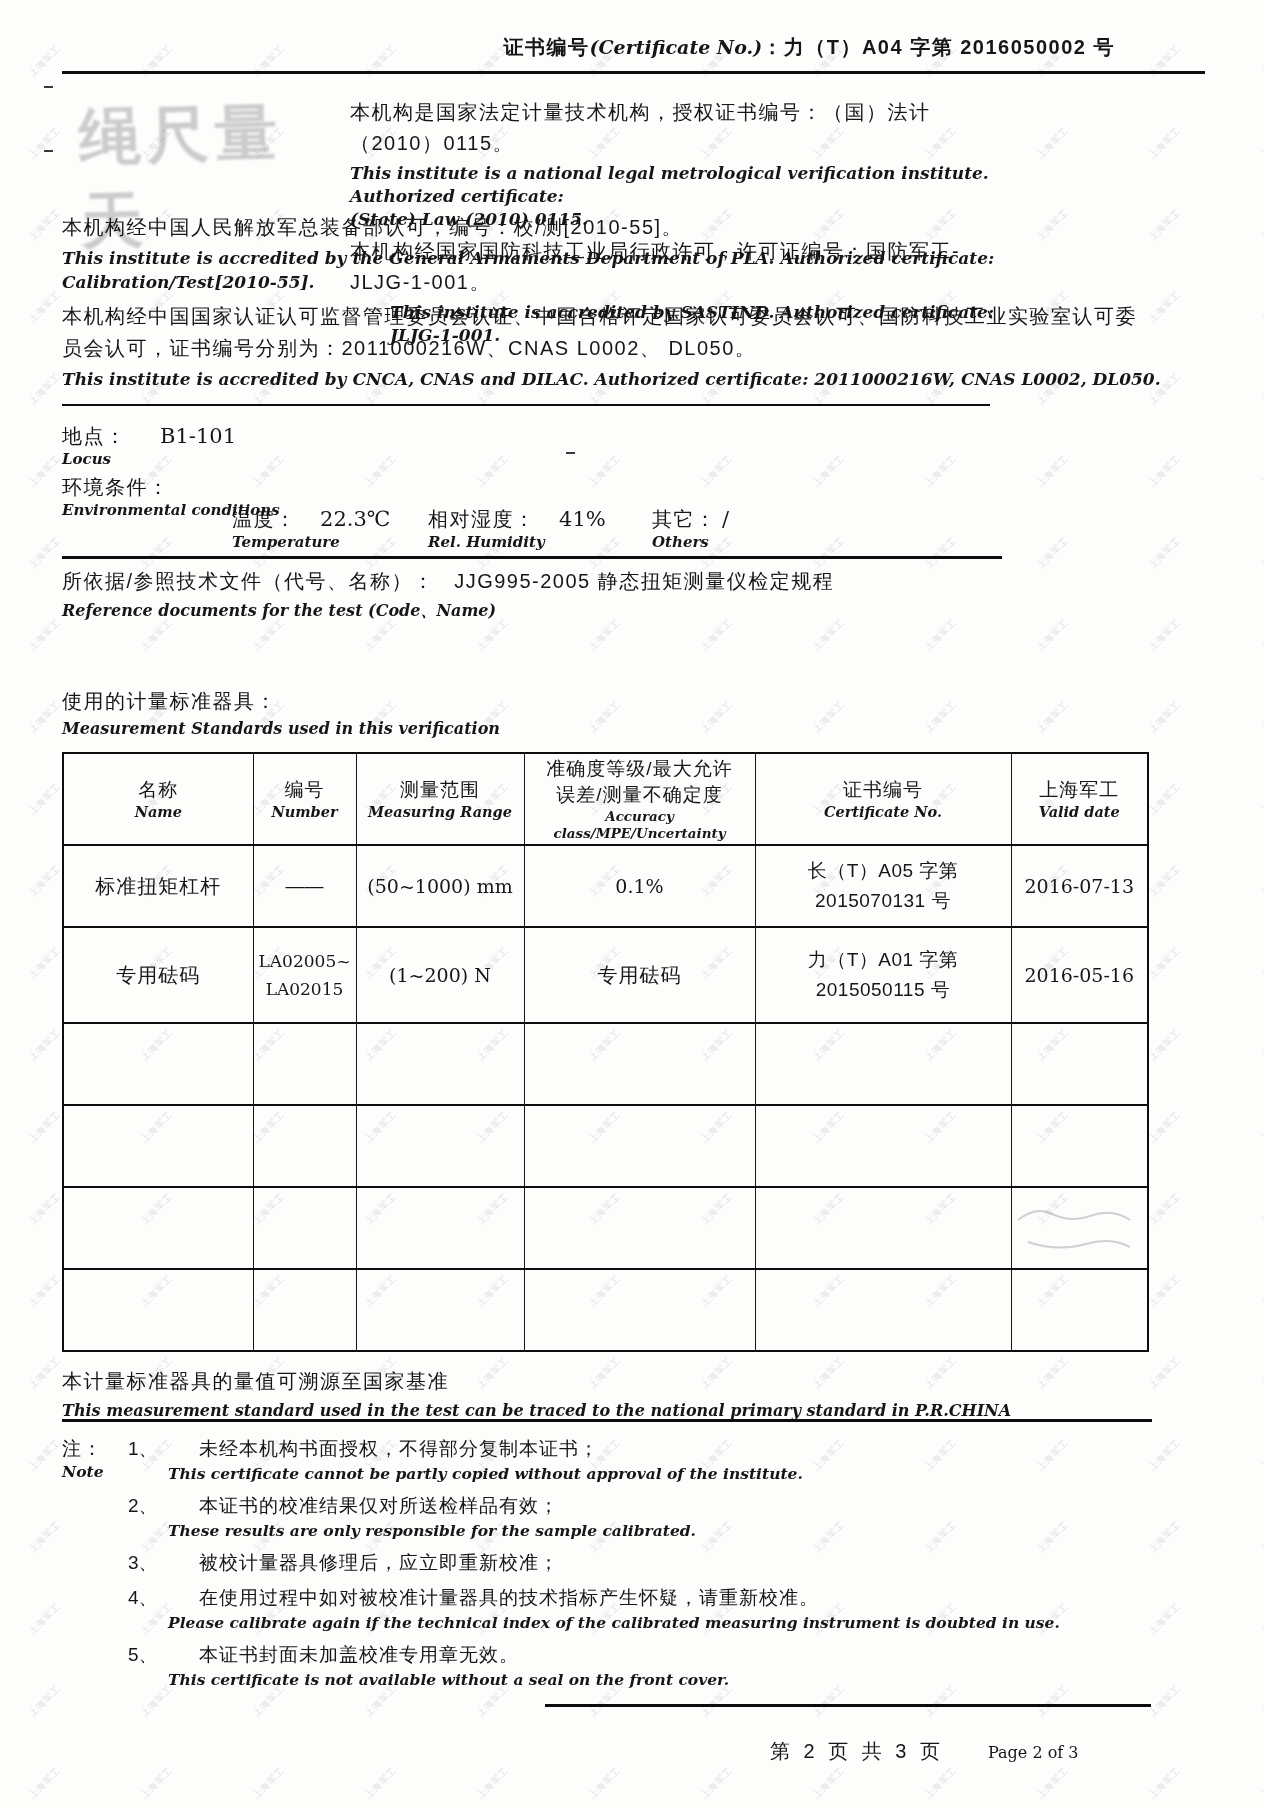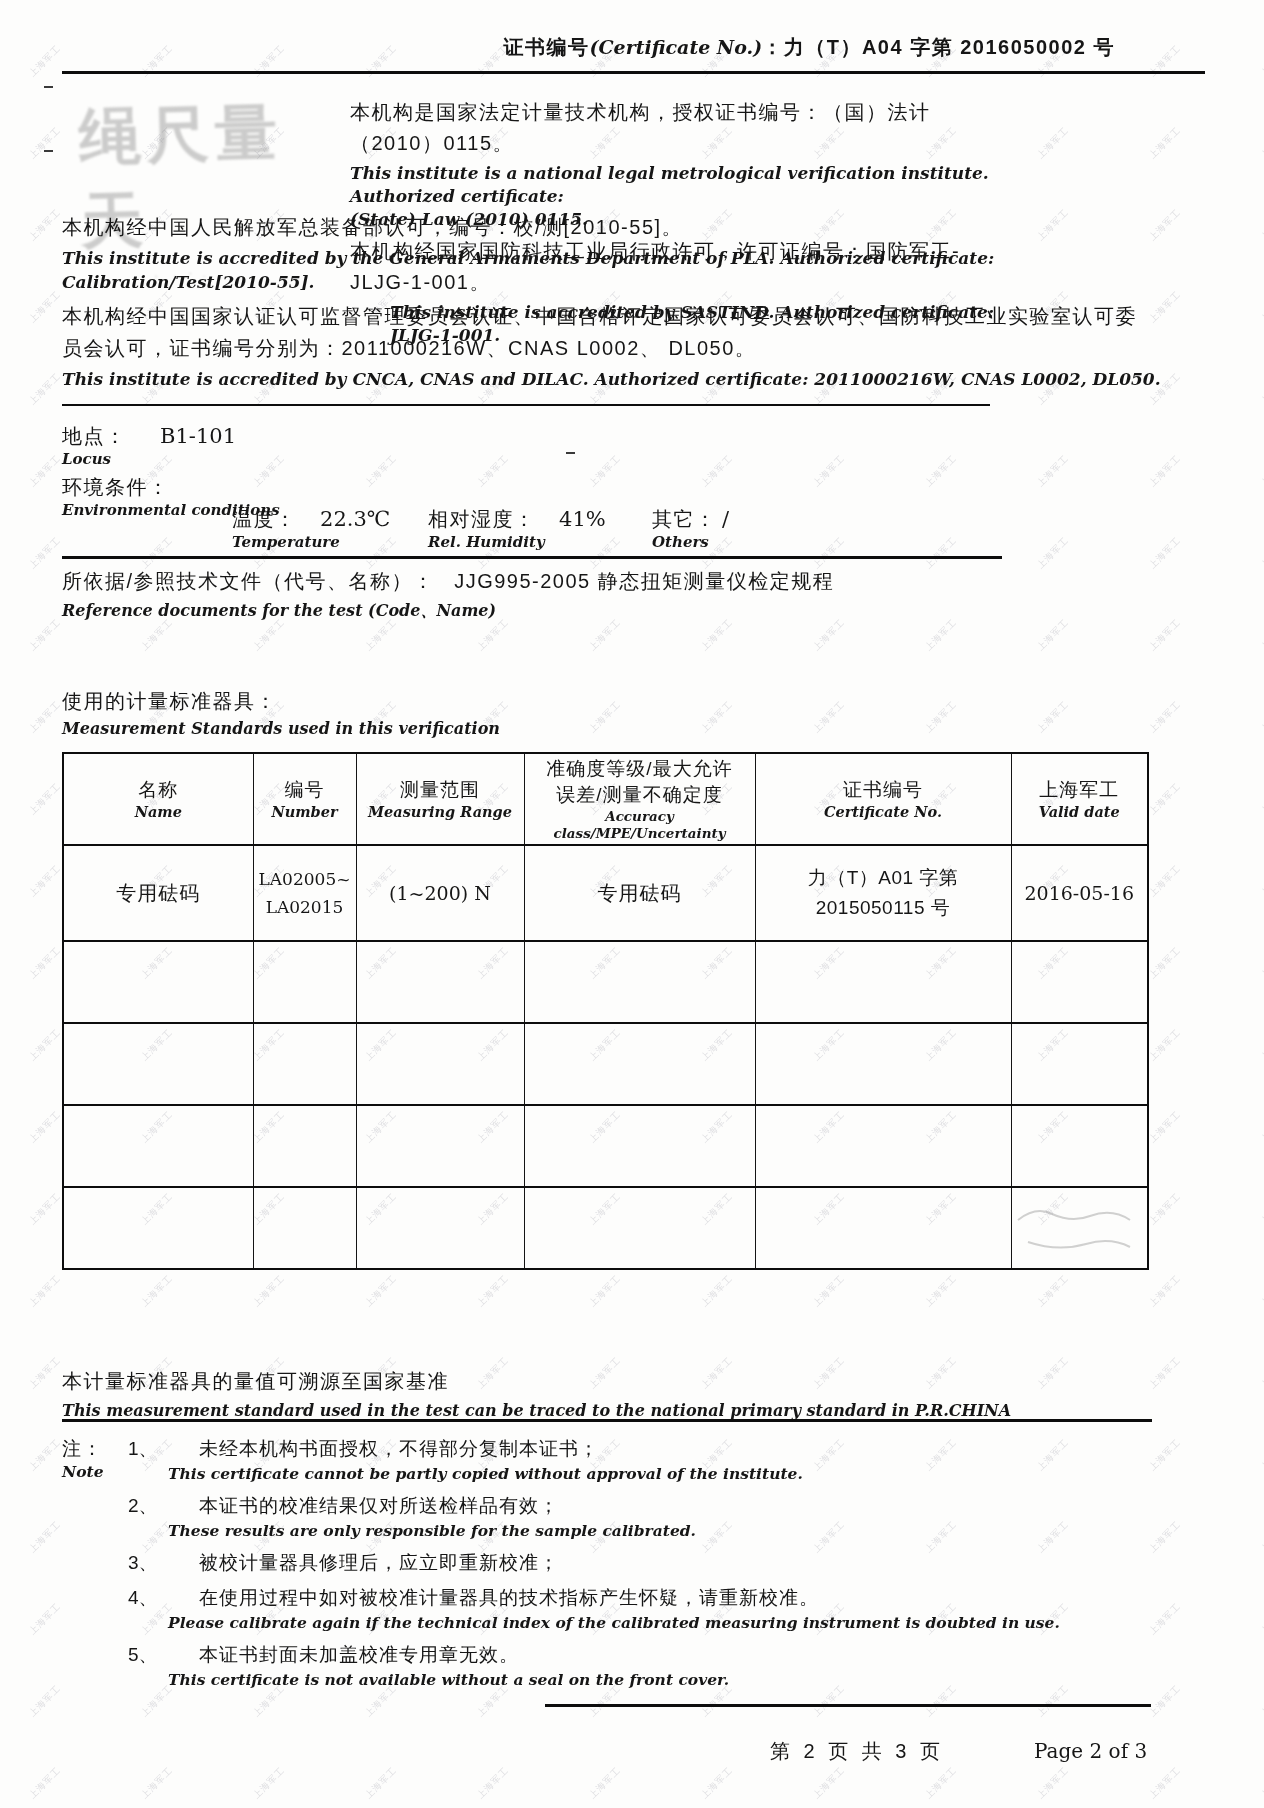--- a/index.html
+++ b/index.html
@@ -76,21 +76,21 @@
   .note-num{width:40px;flex:0 0 40px;font-size:19px;}
   .note-body{flex:1;}
   .note-cn{font-size:19px;line-height:25px;letter-spacing:1px;margin-left:31px;}
   .note-en{font-size:15.5px;line-height:21px;margin-top:2px;}
   .note-label .cnl{font-size:19px;}
   .note-label .en{font-size:15.5px;}
   
   .footer-line{top:1704px;left:545px;width:606px;height:3px;}
   .footer{top:1738px;left:770px;width:394px;display:flex;gap:44px;align-items:baseline;}
   .footer .cnp{font-size:20px;letter-spacing:4px;}
-  .footer .enp{font-family:"DejaVu Serif","Liberation Serif",serif;font-size:20px;margin-left:46px;}
+  .footer .enp{font-family:"DejaVu Serif","Liberation Serif",serif;font-size:16px;}
   
   .dash{position:absolute;background:#3a3a3a;height:2px;width:9px;}
   .scribble{position:absolute;top:1178px;left:1010px;opacity:.45;}
 </style>
 </head>
 <body>
 
 <div class="page">
 
   <svg class="wm" width="1264" height="1808" xmlns="http://www.w3.org/2000/svg">
@@ -208,20 +208,29 @@
                 <div class="then-small en">Accuracy class/MPE/Uncertainty</div>
               </th>
           <th>
                 <div class="thcn cn">证书编号</div>
                 <div class="then en">Certificate No.</div>
               </th>
           <th>
                 <div class="thcn cn">上海军工</div>
                 <div class="then en">Valid date</div>
               </th>
+        </tr>
+        <tr class="r1">
+          <td><span class="cellcn cn">标准扭矩杠杆</span></td>
+          <td><span class="cellv">——</span></td>
+          <td><span class="cellv serifv">(50~1000) mm</span></td>
+          <td><span class="cellv serifv">0.1%</span></td>
+          <td><span class="cert2 cn pre">长（T）A05 字第
+2015070131 号</span></td>
+          <td><span class="cellv serifv">2016-07-13</span></td>
         </tr>
         <tr class="r2">
           <td><span class="cellcn cn">专用砝码</span></td>
           <td><span class="cellv serifv pre" style="font-size:17px;line-height:28px;">LA02005~
 LA02015</span></td>
           <td><span class="cellv serifv">(1~200) N</span></td>
           <td><span class="cellcn cn">专用砝码</span></td>
           <td><span class="cert2 cn pre">力（T）A01 字第
 2015050115 号</span></td>
           <td><span class="cellv serifv">2016-05-16</span></td>

